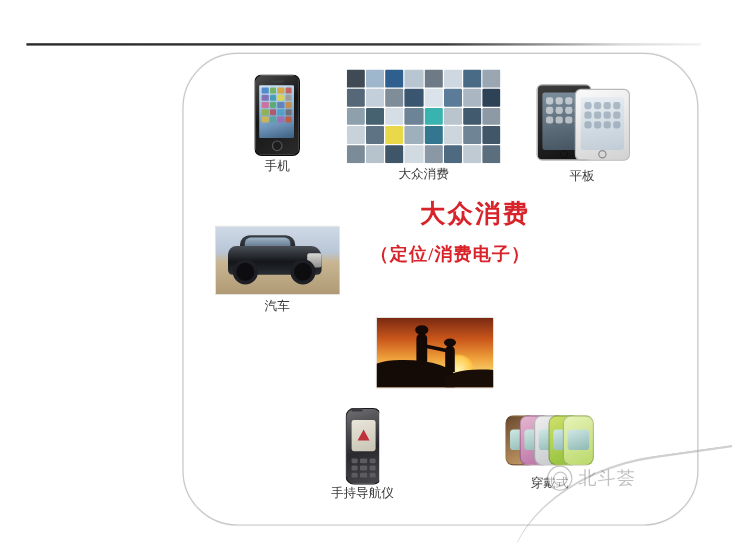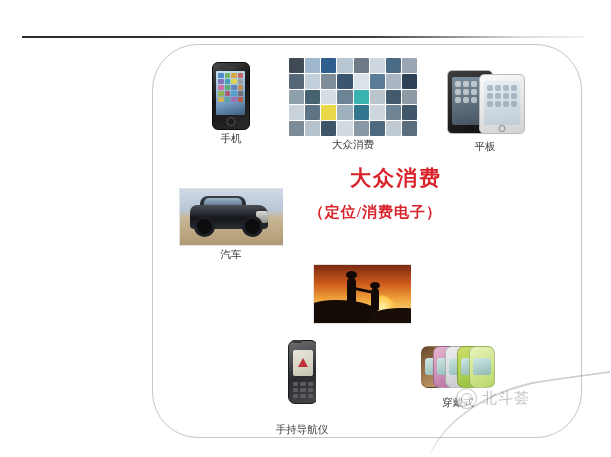--- a/index.html
+++ b/index.html
@@ -390,21 +390,21 @@
             <i></i>
             <i></i>
             <i></i>
             <i></i>
             <i></i>
             <i></i>
             <i></i>
           </div>
       </div>
     </div>
-    <div class="cap" style="margin-top:19px;">手持导航仪</div>
+    <div class="cap" style="margin-top:0;">手持导航仪</div>
   </div>
 
   <div class="item" style="left:420px;top:342px;width:76px;">
     <div class="thumb" style="width:74px;">
       <div class="watches">
         <div class="watch w1">
             <div class="face"></div>
           </div>
         <div class="watch w2">
             <div class="face"></div>

